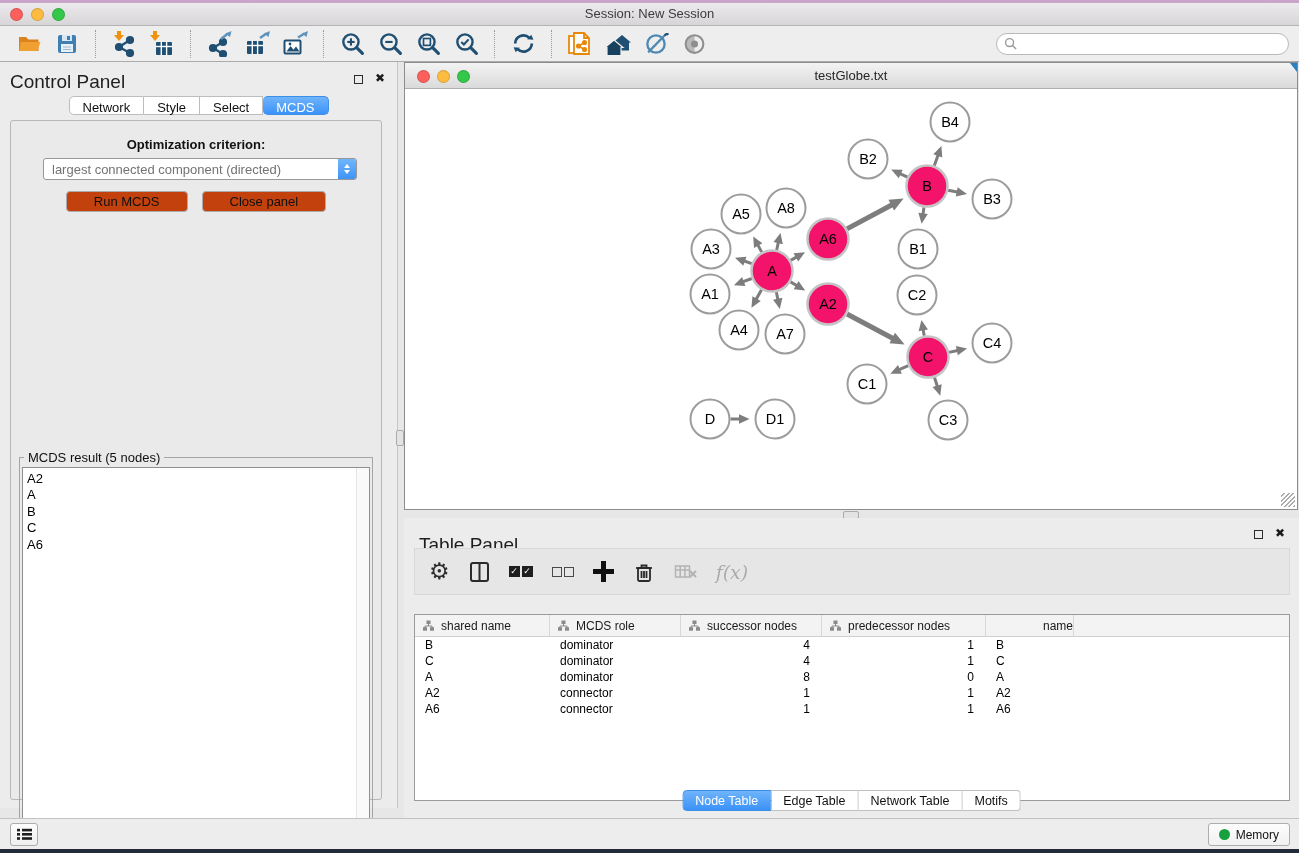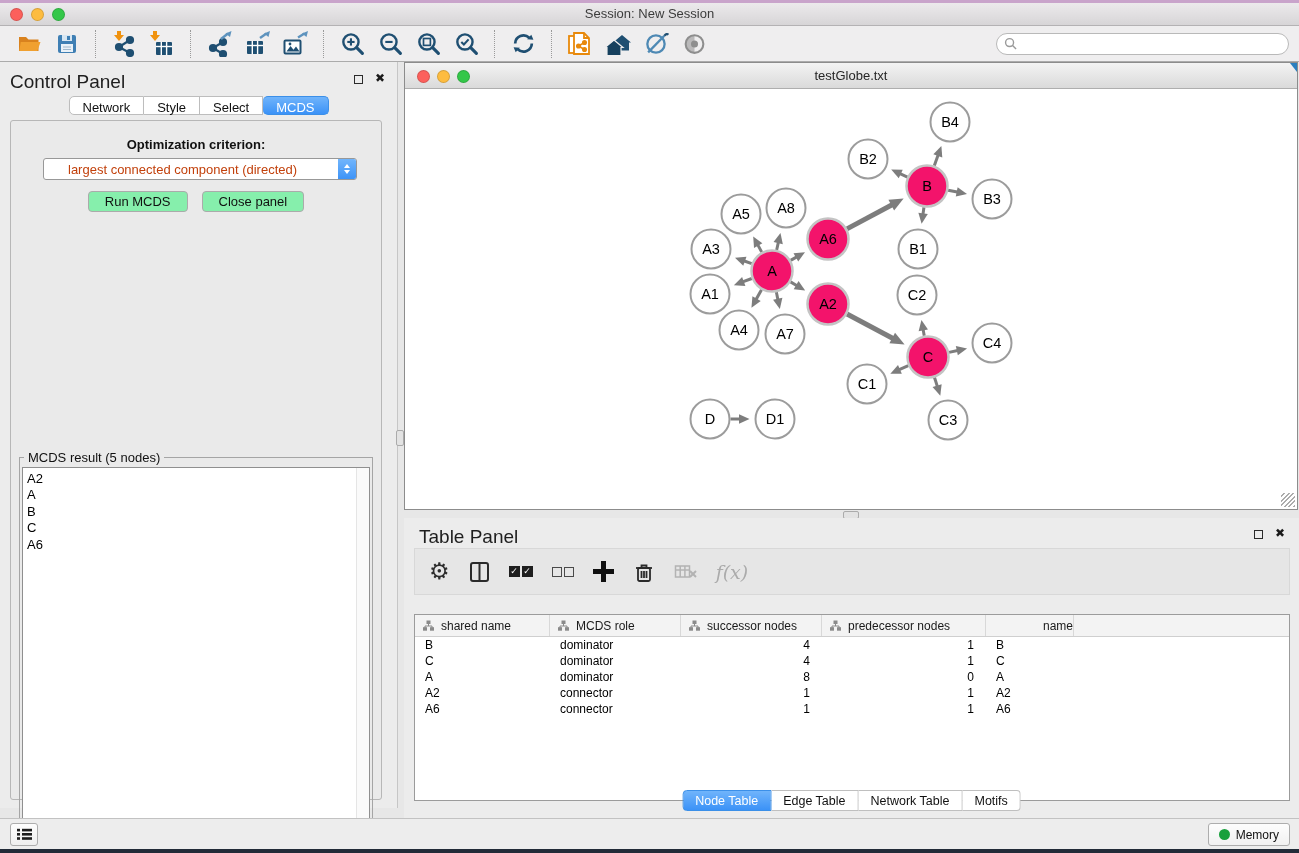--- a/index.html
+++ b/index.html
@@ -39,27 +39,27 @@
   .seg-tab { height:19px; line-height:21px; padding:0 13px; font-size:13px; background:#fff;
              border:1px solid #BDBDBD; border-left:none; color:#111; }
   .seg-tab:first-child { border-left:1px solid #BDBDBD; border-radius:5px 0 0 5px; }
   .seg-tab:last-child { border-radius:0 5px 5px 0; }
   .seg-tab.active { background:linear-gradient(#70B4FB,#3B92F7); color:#fff; border-color:#3B8FE8; border-radius:5px; }
   .cp-content { position:absolute; left:10px; top:58px; width:372px; height:680px;
                 border:1px solid #B7B7B7; border-radius:3px; background:#EAEAEA; }
   .opt-label { margin-top:16px; text-align:center; font-size:13px; color:#111;font-weight:bold; }
   .dropdown { position:absolute; left:32px; top:37px; width:314px; height:22px; background:#fff;
               border:1px solid #989898; border-radius:3px; display:flex; align-items:center; overflow:hidden; }
-  .dropdown-text { flex:1; padding-left:8px; font-size:13px; color:#c2410c; white-space:nowrap;margin-left:16px; }
+  .dropdown-text { flex:1; padding-left:8px; font-size:13px; color:#737373; white-space:nowrap; }
   .dropdown-spinner { width:18px; height:22px; background:linear-gradient(#74B7FC,#3B92F7);
               display:flex; flex-direction:column; align-items:center; justify-content:center; gap:2px; }
   .spin-up { width:0; height:0; border-left:3.5px solid transparent; border-right:3.5px solid transparent; border-bottom:4.5px solid #fff; }
   .spin-down { width:0; height:0; border-left:3.5px solid transparent; border-right:3.5px solid transparent; border-top:4.5px solid #fff; }
   .btn-row { position:absolute; top:70px; left:0; width:100%; display:flex; justify-content:center; gap:14px; }
-  .btn { height:21px; line-height:19px; padding:0 16px; background:#86efac; border:1px solid #ABABAB;
+  .btn { height:21px; line-height:19px; padding:0 27px; background:#c2410c; border:1px solid #ABABAB;
          border-radius:4px; font-size:13px; color:#111; }
   .result-box { position:absolute; left:8px; top:336px; width:354px; height:414px; border:1px solid #A5A5A5; }
   .result-legend { position:absolute; top:-8px; left:4px; background:#EAEAEA; padding:0 4px; font-size:13px; color:#111; }
   .result-list { position:absolute; left:2px; top:9px; right:2px; bottom:2px; background:#fff;
                  border:1px solid #8F8F8F; overflow:hidden; }
   .result-scroll { position:absolute; right:0; top:0; width:13px; height:100%; background:#FAFAFA; border-left:1px solid #E5E5E5; }
   .result-items { padding-top:3px; }
   .result-item { font-size:13px; line-height:16.4px; padding-left:4px; color:#000; }
 
   
@@ -73,21 +73,21 @@
                     clip-path:polygon(100% 0, 100% 100%, 0 0); }
   .nw-resize { position:absolute; right:2px; bottom:2px; width:14px; height:14px;
                background:repeating-linear-gradient(135deg, transparent, transparent 2px, #ACACAC 2px, #ACACAC 3.2px); }
   .splitter-grip-v { position:absolute; left:396px; top:430px; width:8px; height:16px;
                      background:#E3E3E3; border:1px solid #ABABAB; border-radius:2px; }
   .splitter-grip-h { position:absolute; left:843px; top:511px; width:16px; height:8px;
                      background:#E3E3E3; border:1px solid #ABABAB; border-radius:2px; }
 
   
   .table-panel { position:absolute; left:404px; top:518px; width:895px; height:300px; background:#ECECEC; }
-  .tp-title { position:absolute; left:15px; top:8px; }
+  .tp-title { position:absolute; left:15px; top:16px; }
   .tp-float { top:12px; right:36px; } .tp-close { top:8px; right:14px; }
   .tp-toolbar { position:absolute; left:10px; top:30px; width:876px; height:47px; background:#E6E6E6;
                 border:1px solid #D8D8D8; display:flex; align-items:center; padding-left:14px; gap:19px; }
   .tt-icon { display:flex; align-items:center; justify-content:center; }
   .gear-glyph { font-family:"DejaVu Sans", sans-serif; font-size:23px; color:#2E2E2E; line-height:1; }
   .check-pair { display:flex; gap:2px; }
   .cbox { width:11px; height:11px; background:#1E1E1E; color:#fff; font-size:9px; line-height:11px;
           text-align:center; font-family:"DejaVu Sans", sans-serif; }
   .ucbox { width:10px; height:10px; border:1.6px solid #4A4A4A; background:transparent; }
   .fx-label { font-family:"DejaVu Serif", serif; font-style:italic; font-size:19px; color:#ABABAB; }

